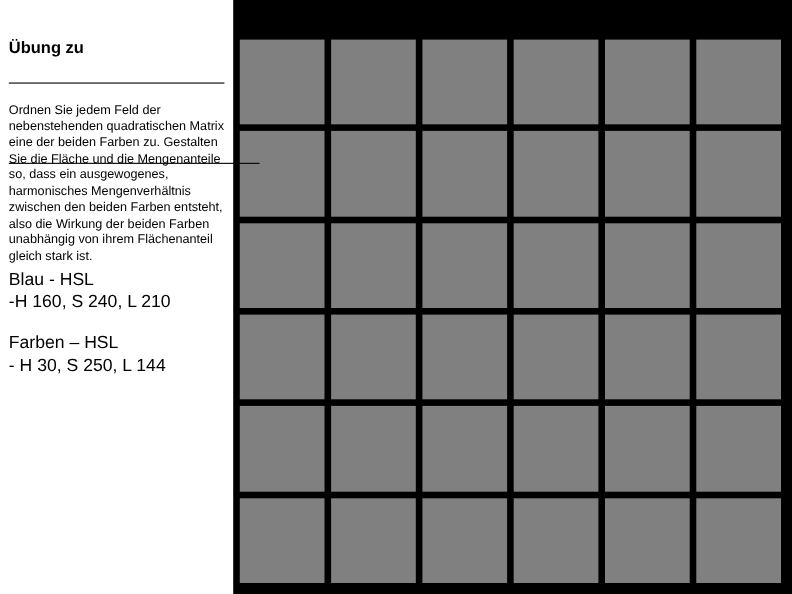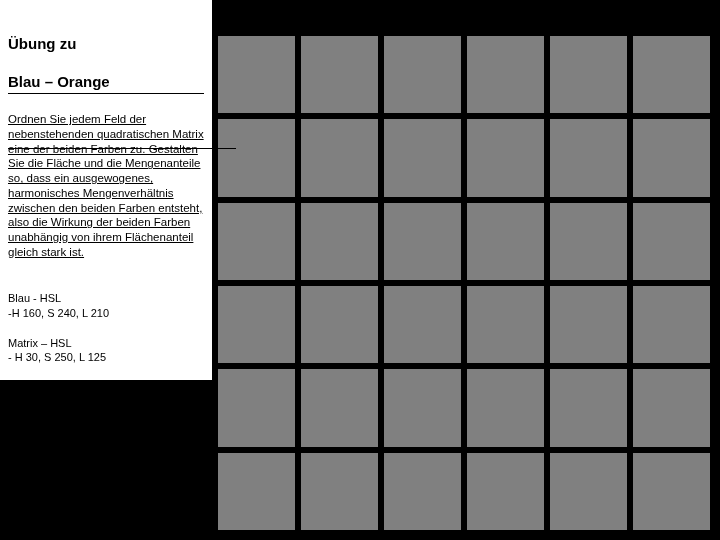--- a/index.html
+++ b/index.html
@@ -8,51 +8,50 @@
     background: #000000;
     font-family: Arial, Helvetica, sans-serif;
     color: #000000;
     position: relative;
   }
   .sidebar {
     position: absolute;
     left: 0;
     top: 0;
     width: 212px;
-    height: 380px;
+    height: 540px;
     background: #ffffff;
     padding: 35px 8px 8px 8px;
   }
   .title {
     font-size: 15px;
     font-weight: bold;
     line-height: 1.25;
     margin-bottom: 2px;
   }
   .title-underline {
     border-bottom: 1px solid #000;
     width: 100%;
     margin-bottom: 18px;
   }
   .body-text {
     font-size: 11.5px;
     line-height: 1.28;
-    margin-bottom: 32px;
-    text-decoration: underline;
+    margin-bottom: 4px;
   }
   .body-underline {
     position: absolute;
     left: 8px;
     top: 148px;
     width: 228px;
     border-bottom: 1px solid #000;
     z-index: 2;
   }
   .color-spec {
-    font-size: 11px;
+    font-size: 16px;
     line-height: 1.3;
     margin-bottom: 16px;
   }
   .grid-wrap {
     position: absolute;
     left: 218px;
     top: 36px;
     width: 492px;
     height: 494px;
     background: #000000;
@@ -69,34 +68,33 @@
     background: #808080;
   }
 </style>
 </head>
 <body>
 
 <div class="sidebar">
   <div class="title">
     <span>Übung zu</span><br>
     <br>
-    <span>Blau – Orange</span>
   </div>
   <div class="title-underline"></div>
 
   <div class="body-text">Ordnen Sie jedem Feld der nebenstehenden quadratischen Matrix eine der beiden Farben zu. Gestalten Sie die Fläche und die Mengenanteile so, dass ein ausgewogenes, harmonisches Mengenverhältnis zwischen den beiden Farben entsteht, also die Wirkung der beiden Farben unabhängig von ihrem Flächenanteil gleich stark ist.</div>
 
   <div class="color-spec">
     <span>Blau - HSL</span><br>
     <span>-H 160, S 240, L 210</span>
   </div>
 
   <div class="color-spec">
-    <span>Matrix – HSL</span><br>
-    <span>- H 30, S 250, L 125</span>
+    <span>Farben – HSL</span><br>
+    <span>- H 30, S 250, L 144</span>
   </div>
 </div>
 
 <div class="body-underline"></div>
 
 <div class="grid-wrap">
   <div class="grid">
     <div class="cell"></div>
     <div class="cell"></div>
     <div class="cell"></div>

